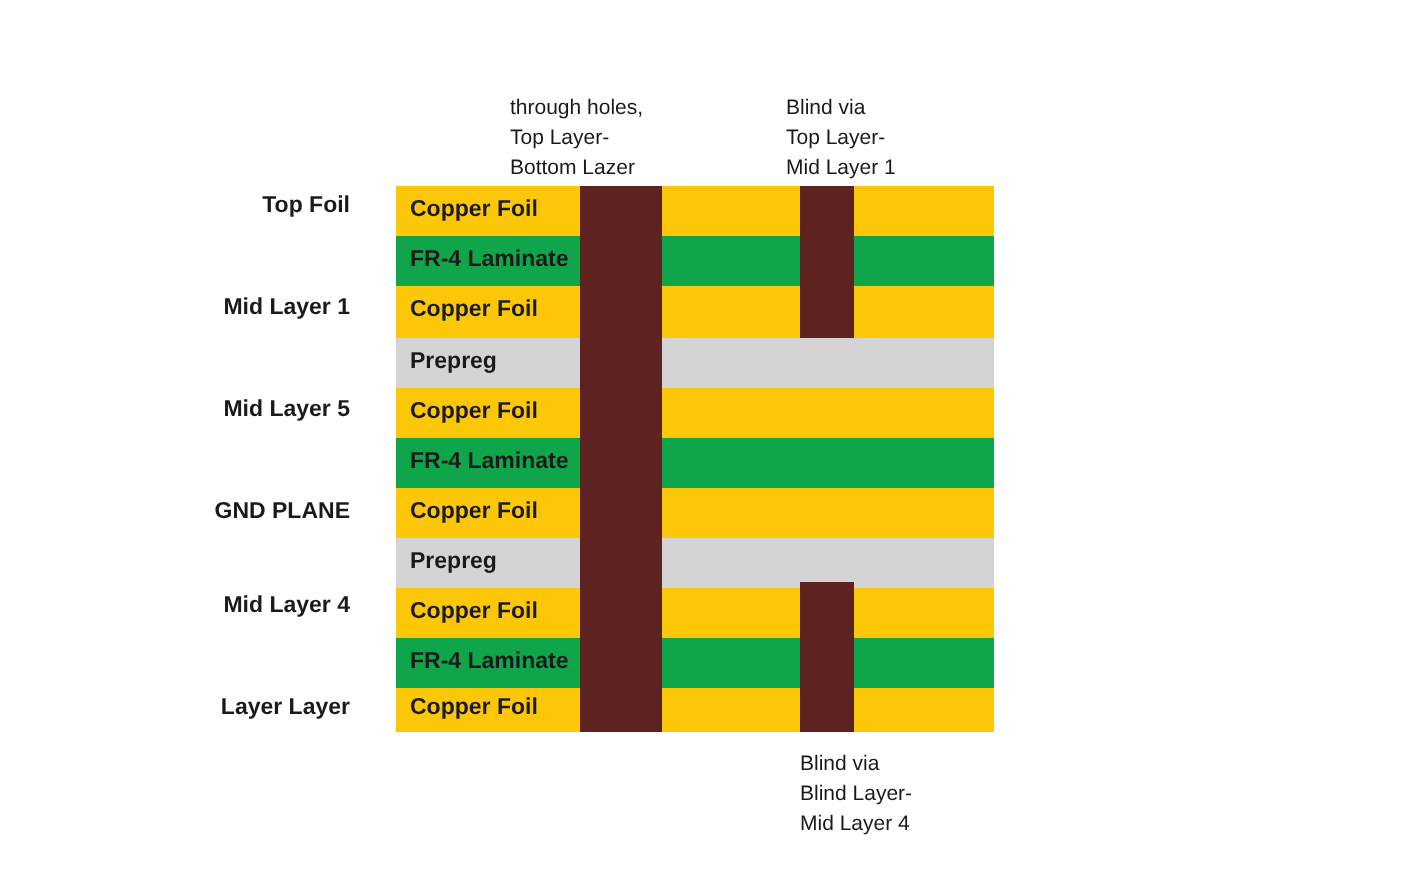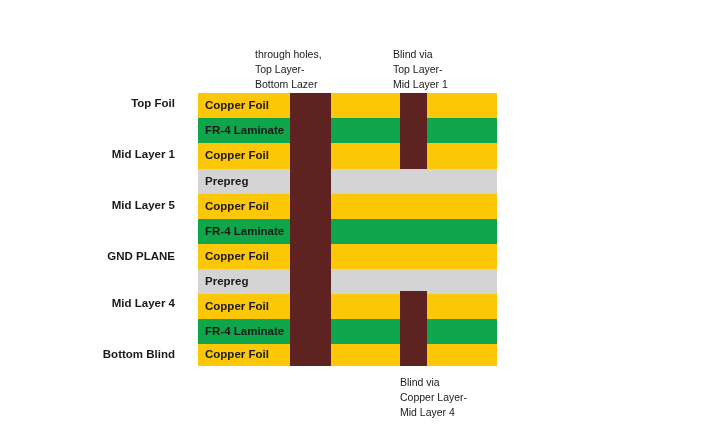--- a/index.html
+++ b/index.html
@@ -80,21 +80,21 @@
 <body style="background: rgb(255, 255, 255);">
 
 <div id="diagram">
 
   <div>
     <div class="side-label" style="top: 98px; color: rgb(26, 26, 26);">Top Foil</div>
     <div class="side-label" style="top: 149px; color: rgb(26, 26, 26);">Mid Layer 1</div>
     <div class="side-label" style="top: 200px; color: rgb(26, 26, 26);">Mid Layer 5</div>
     <div class="side-label" style="top: 251px; color: rgb(26, 26, 26);">GND PLANE</div>
     <div class="side-label" style="top: 298px; color: rgb(26, 26, 26);">Mid Layer 4</div>
-    <div class="side-label" style="top: 349px; color: rgb(26, 26, 26);">Bottom Blind</div>
+    <div class="side-label" style="top: 349px; color: rgb(26, 26, 26);">Layer Layer</div>
   </div>
 
   <div id="stack" style="left: 198px; top: 93px; width: 299px; height: 273px;">
     <div class="band" style="top: 0px; height: 25px; background: rgb(251, 199, 7);">
         <span class="band-text">Copper Foil</span>
       </div>
     <div class="band" style="top: 25px; height: 25px; background: rgb(15, 165, 75);">
         <span class="band-text">FR-4 Laminate</span>
       </div>
     <div class="band" style="top: 50px; height: 26px; background: rgb(251, 199, 7);">
@@ -137,17 +137,17 @@
   </div>
 
   <div class="annotation" style="left: 393px; top: 47px; color: rgb(26, 26, 26);">
     <div>Blind via</div>
     <div>Top Layer-</div>
     <div>Mid Layer 1</div>
   </div>
 
   <div class="annotation" style="left: 400px; top: 375px; color: rgb(26, 26, 26);">
     <div>Blind via</div>
-    <div>Copper Layer-</div>
+    <div>Blind Layer-</div>
     <div>Mid Layer 4</div>
   </div>
 
 </div>
 
 </body></html>

